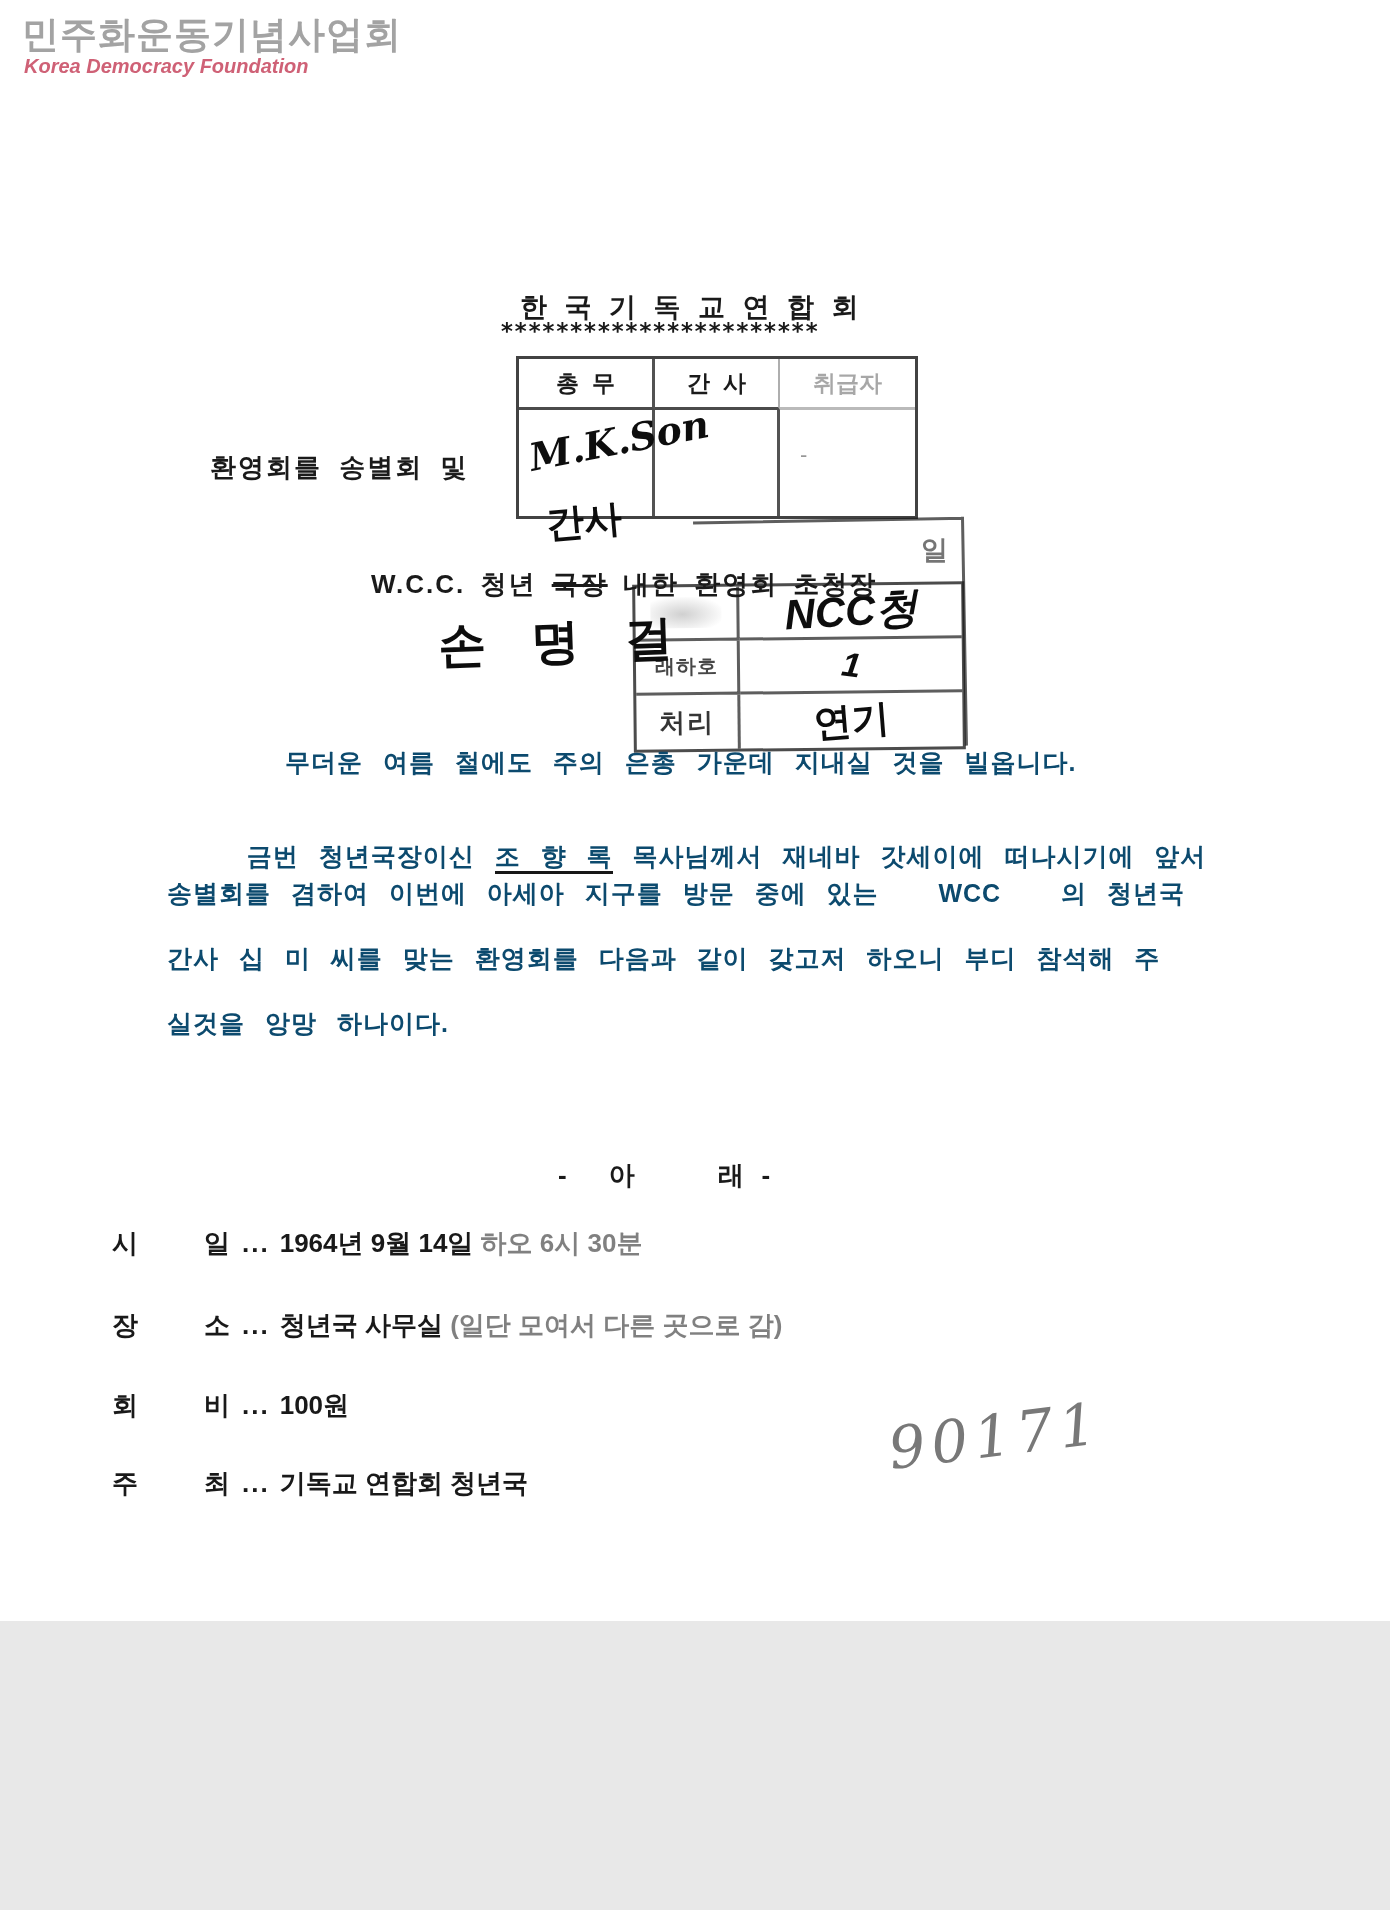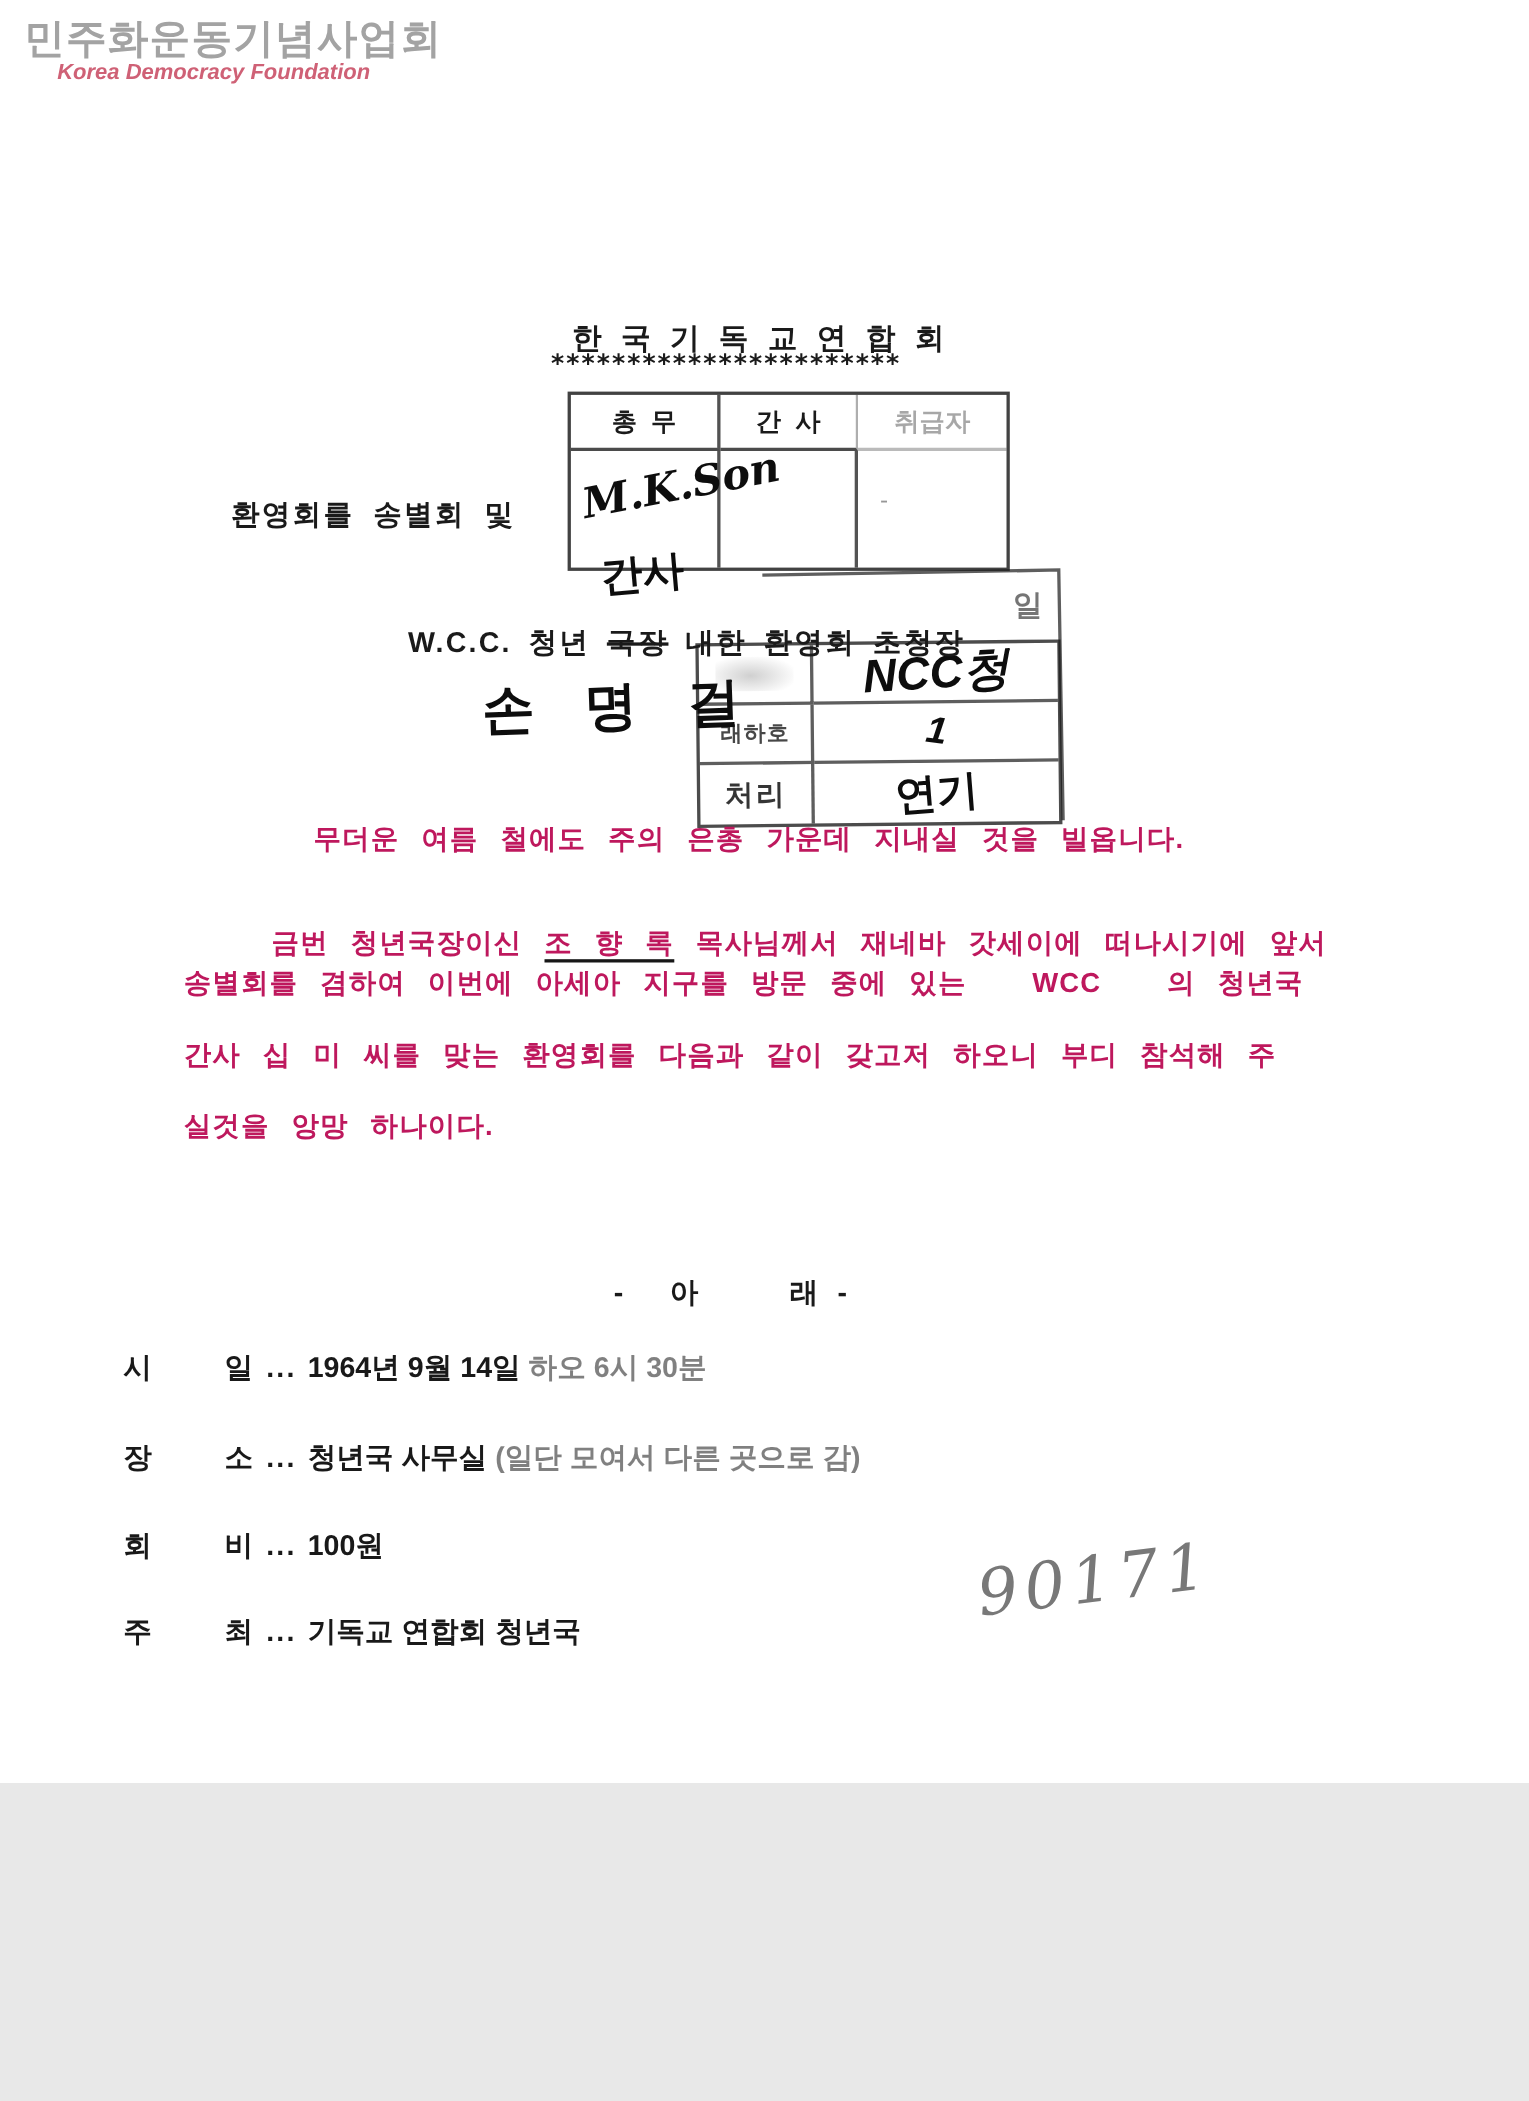--- a/index.html
+++ b/index.html
@@ -8,21 +8,21 @@
     background:#ffffff;overflow:hidden;
     font-family:"Liberation Sans","DejaVu Sans",sans-serif;
     color:#1a1a1a;
   }
   .abs{position:absolute;}
   .t{white-space:pre;}
 
   
   .logo-kr{left:22px;top:10px;font-size:37px;font-weight:700;color:#a3a3a3;
     letter-spacing:1px;font-family:"DejaVu Sans",sans-serif;}
-  .logo-en{left:24px;top:55px;font-size:20px;font-weight:700;font-style:italic;color:#cf6176;margin-left:28px;}
+  .logo-en{left:24px;top:55px;font-size:20px;font-weight:700;font-style:italic;color:#cf6176;}
 
   
   .org-title{left:520px;top:289px;font-size:27px;font-weight:700;letter-spacing:3px;word-spacing:4px;}
   .asterisks{left:500px;top:318px;font-size:23px;font-weight:700;
     font-family:"DejaVu Sans Mono",monospace;}
 
   
   .stamp1{left:516px;top:356px;width:396px;height:157px;
     border:3px solid rgba(25,25,25,0.82);
     display:grid;grid-template-columns:136px 125px 1fr;grid-template-rows:51px 1fr;}
@@ -62,21 +62,21 @@
   .r2label{font-size:20px;font-weight:700;opacity:0.8;letter-spacing:1px;}
   .num1{font-size:34px;font-style:italic;font-weight:600;transform:rotate(8deg);}
   .chori{font-size:26px;font-weight:800;opacity:0.88;letter-spacing:2px;}
   .yeongi{font-size:38px;font-weight:600;transform:rotate(-4deg);}
 
   
   .sonname{left:438px;top:610px;font-size:48px;letter-spacing:16px;font-weight:600;
     transform:rotate(-2deg);color:#0d0d0d;z-index:3;}
 
   
-  .bodyline{font-size:25px;font-weight:600;letter-spacing:1px;word-spacing:12px;color:#be185d;z-index:3;}
+  .bodyline{font-size:25px;font-weight:600;letter-spacing:1px;word-spacing:12px;color:#0c4a6e;z-index:3;}
   .bl1{left:285px;top:746px;}
   .bl2{left:167px;top:811px;}
   .bl3{left:167px;top:877px;}
   .bl4{left:167px;top:942px;}
   .bl5{left:167px;top:1007px;}
   .underlined{border-bottom:3px solid #171717;padding-bottom:1px;}
 
   
   .divider{left:558px;top:1130px;font-size:26px;font-weight:600;letter-spacing:1px;margin-top:28px;}
   .drow{left:112px;display:flex;align-items:baseline;font-size:26px;font-weight:600;color:#191919;}

